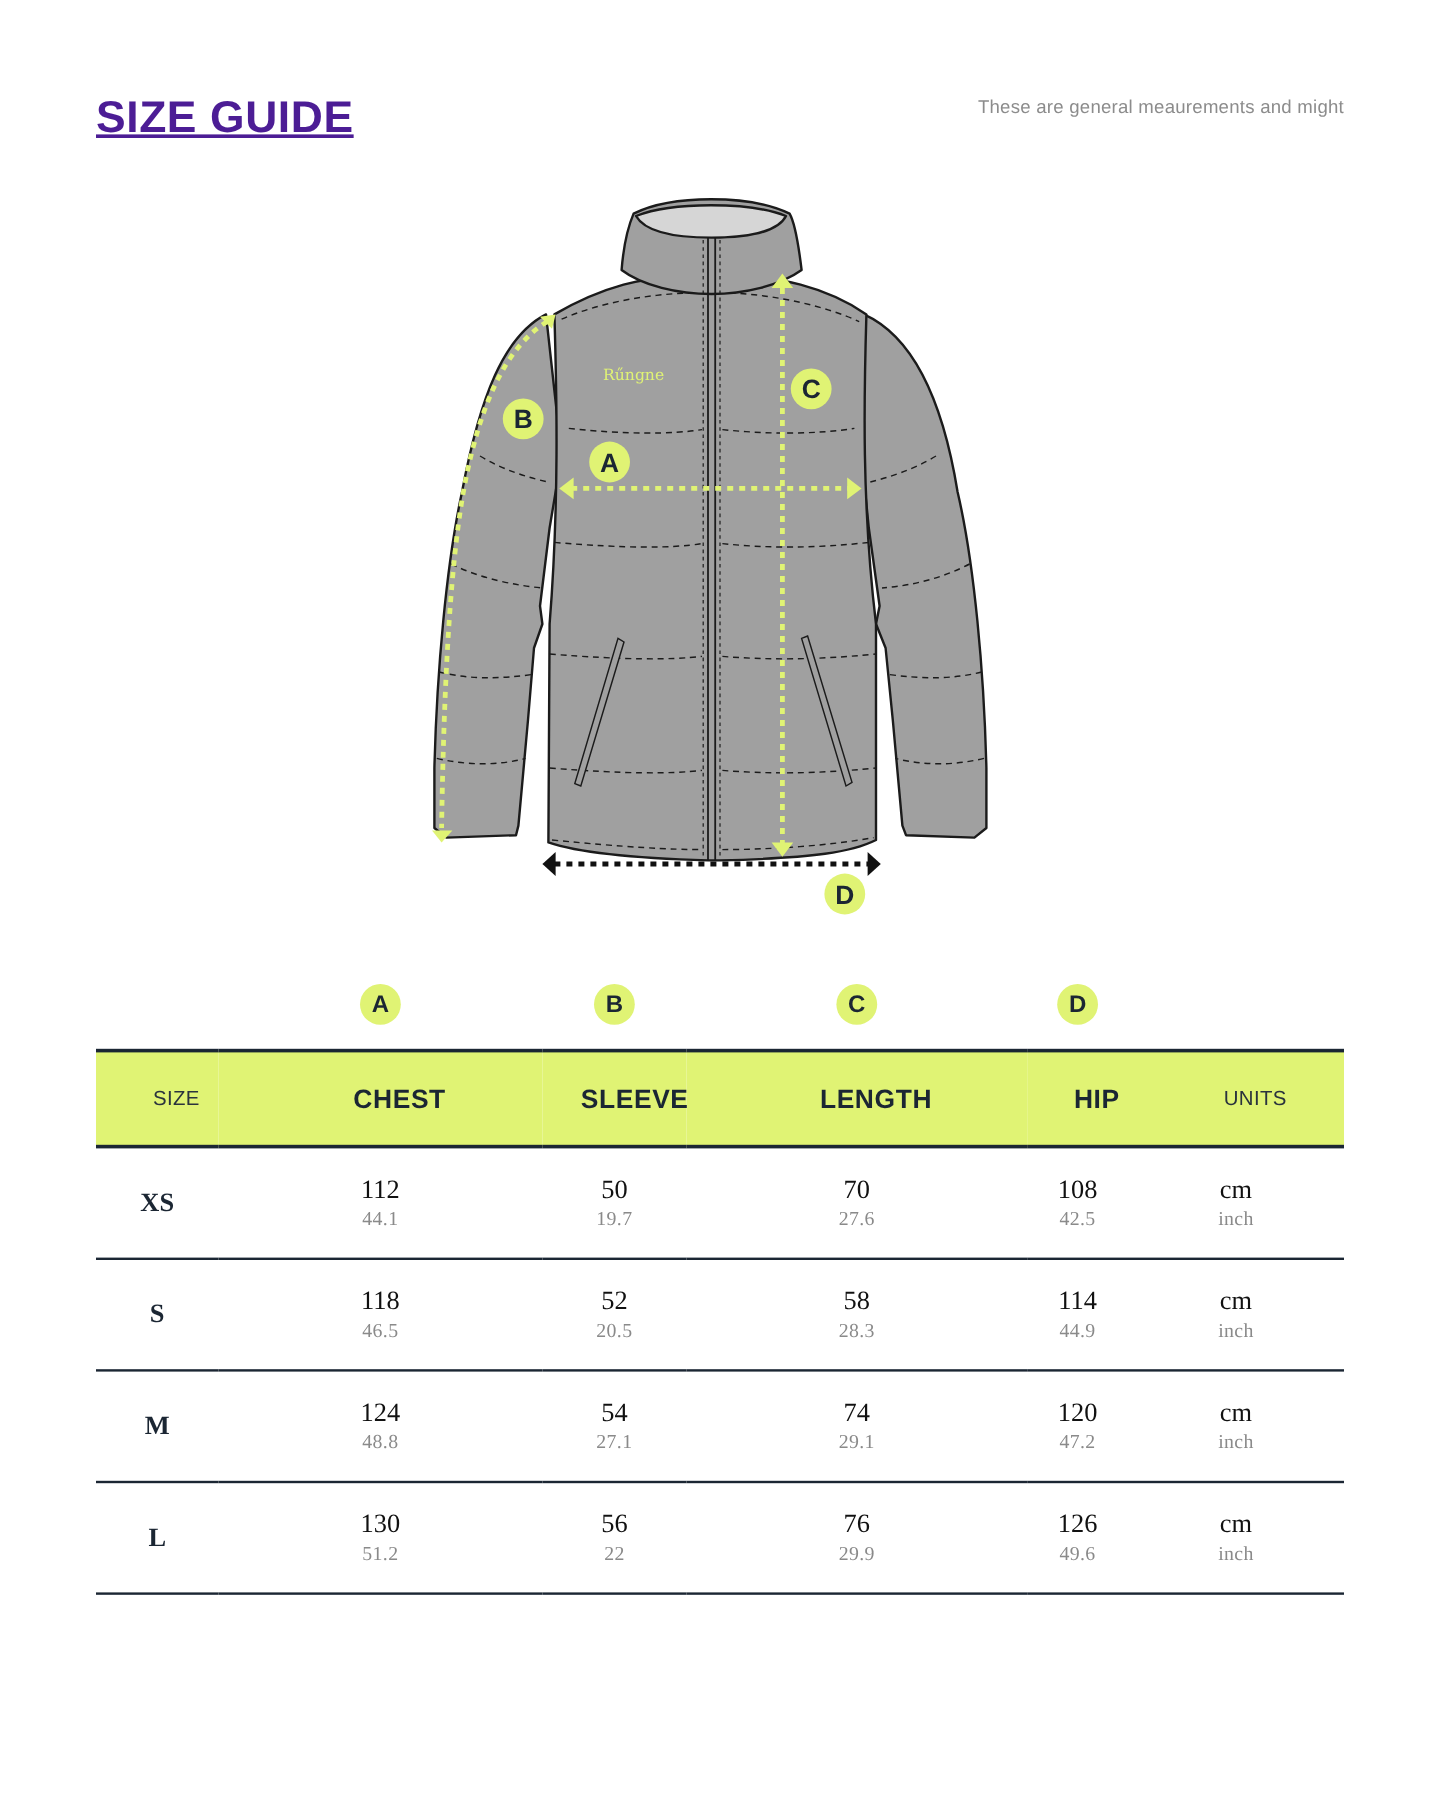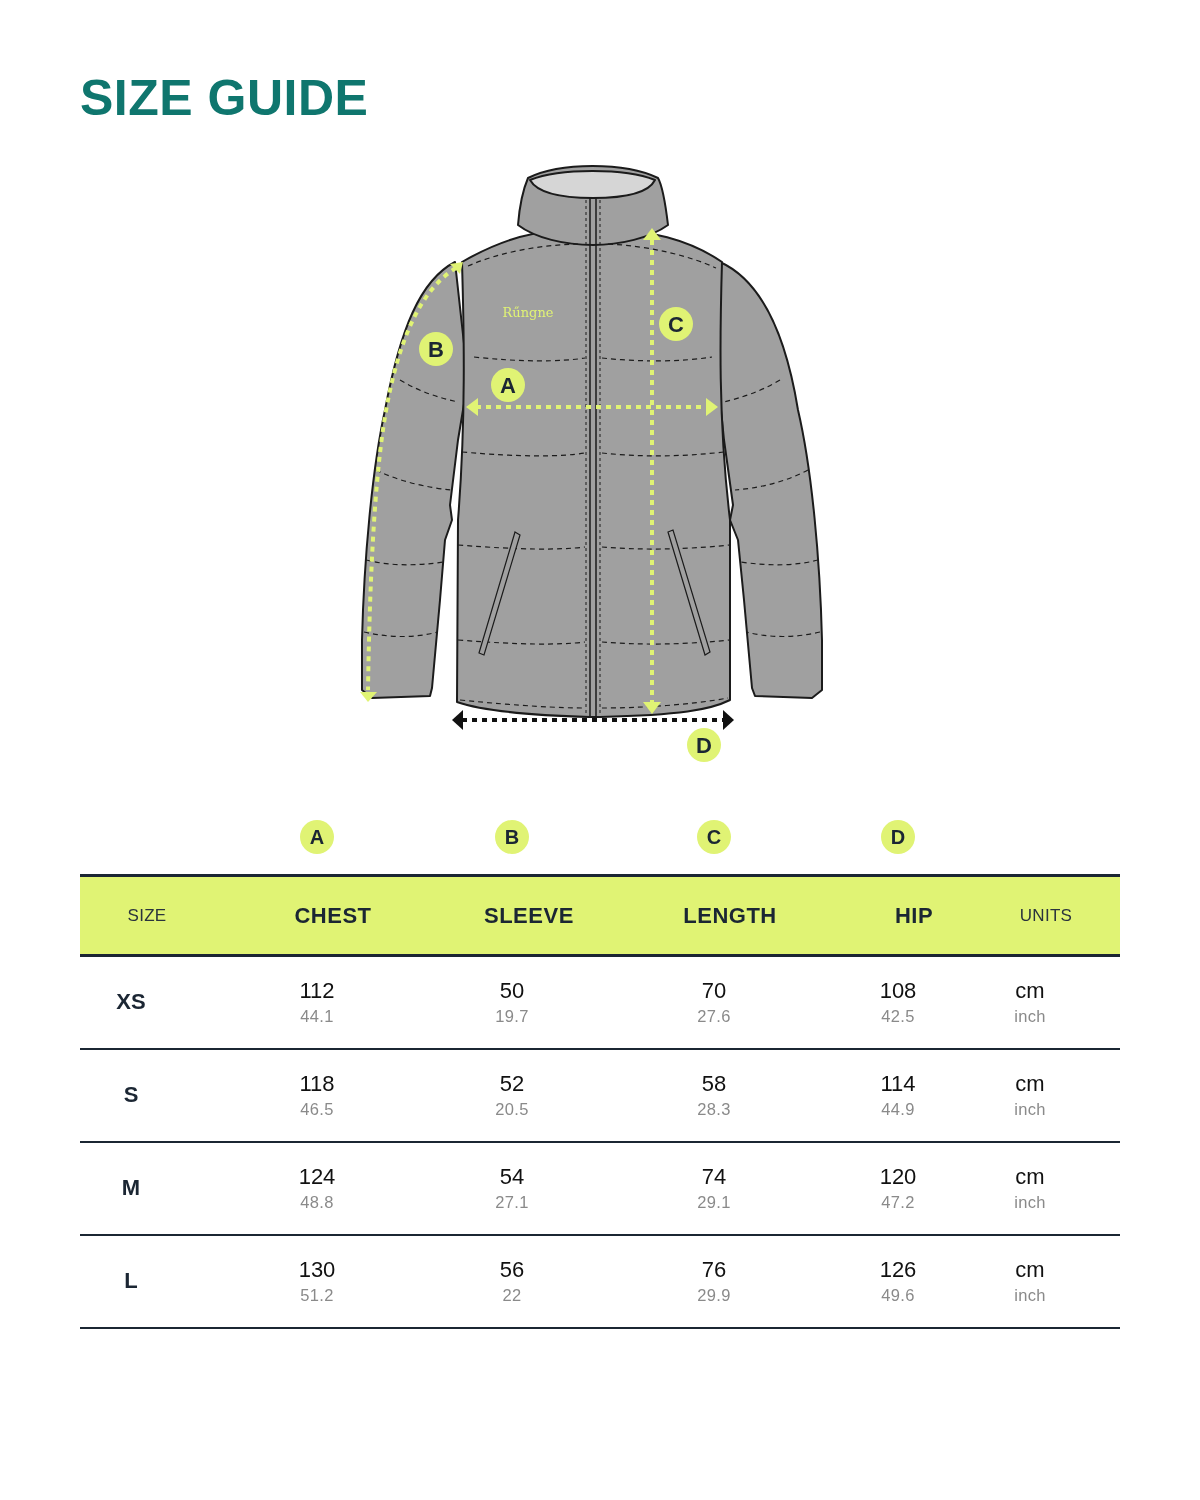--- a/index.html
+++ b/index.html
@@ -1,22 +1,23 @@
 <!DOCTYPE html>
 <html><head>
 <meta charset="utf-8">
 <style>
   * { box-sizing: border-box; margin: 0; padding: 0; }
   html, body { width: 1200px; height: 1500px; background: #ffffff; overflow: hidden; }
   body { position: relative; font-family: "Liberation Sans", "DejaVu Sans", sans-serif; color: #1b2633; }
 
   .title {
     position: absolute; left: 80px; top: 68px;
-    font-size: 50px; font-weight: 700; letter-spacing: 0.5px; color: #0f766e;
+    font-size: 37px; font-weight: 700; letter-spacing: 0.5px; color: #4c1d95;
     line-height: 60px;
+    text-decoration: underline;
   }
   .note {
     position: absolute; right: 80px; top: 80px; width: 420px;
     text-align: right; font-size: 15.5px; line-height: 19.5px; color: #8c8c8c;
     letter-spacing: 0.2px;
   }
 
   .diagram { position: absolute; left: 340px; top: 150px; width: 500px; height: 630px; }
   .diagram svg { width: 500px; height: 630px; display: block; }
 
@@ -28,30 +29,31 @@
   }
 
   table.size-table {
     position: absolute; left: 80px; top: 874px; width: 1040px;
     border-collapse: collapse; table-layout: fixed;
   }
   .size-table thead tr { background: #e0f374; height: 80px; border-top: 3px solid #1b2633; border-bottom: 3px solid #1b2633; }
   .size-table th { font-weight: 700; font-size: 22px; color: #1b2633; letter-spacing: 0.5px; text-align: center; padding-left: 32px; }
   .size-table th.minor { font-weight: 400; font-size: 17px; letter-spacing: 0.3px; color: #2a333d; }
   .size-table tbody tr { height: 93px; border-bottom: 2px solid #1b2633; }
-  .size-table td { text-align: center; vertical-align: middle; }
+  .size-table td { text-align: center; vertical-align: middle; font-family: Liberation Serif, serif; }
   .size-label { font-weight: 700; font-size: 22px; color: #1b2633; }
   .v-cm { display: block; font-size: 22px; color: #111; line-height: 26px; }
   .v-in { display: block; font-size: 16.5px; color: #8a8a8a; line-height: 22px; margin-top: 1px; letter-spacing: 0.3px; }
 </style>
 </head>
 <body>
 
 <h1 class="title">SIZE GUIDE</h1>
 <div class="note">
+  <div>These are general meaurements and might</div>
 </div>
 
 <div class="diagram">
   <svg viewBox="340 150 500 630" xmlns="http://www.w3.org/2000/svg">
     <g stroke="#1b1b1b" stroke-width="2" stroke-linejoin="round">
 
       <path d="M455 262 C420 280 400 330 385 410 C372 470 364 560 362 640 L362 690 L372 698 L430 696 L432 688 L440 600 L445 540 L452 520 L450 505 L458 440 L468 380 Z" fill="#a0a0a0"></path>
 
       <path d="M720 262 C760 280 785 330 798 410 C812 470 820 560 822 640 L822 690 L812 698 L755 696 L752 688 L744 600 L738 540 L730 520 L733 505 L724 440 L718 380 Z" fill="#a0a0a0"></path>
 

